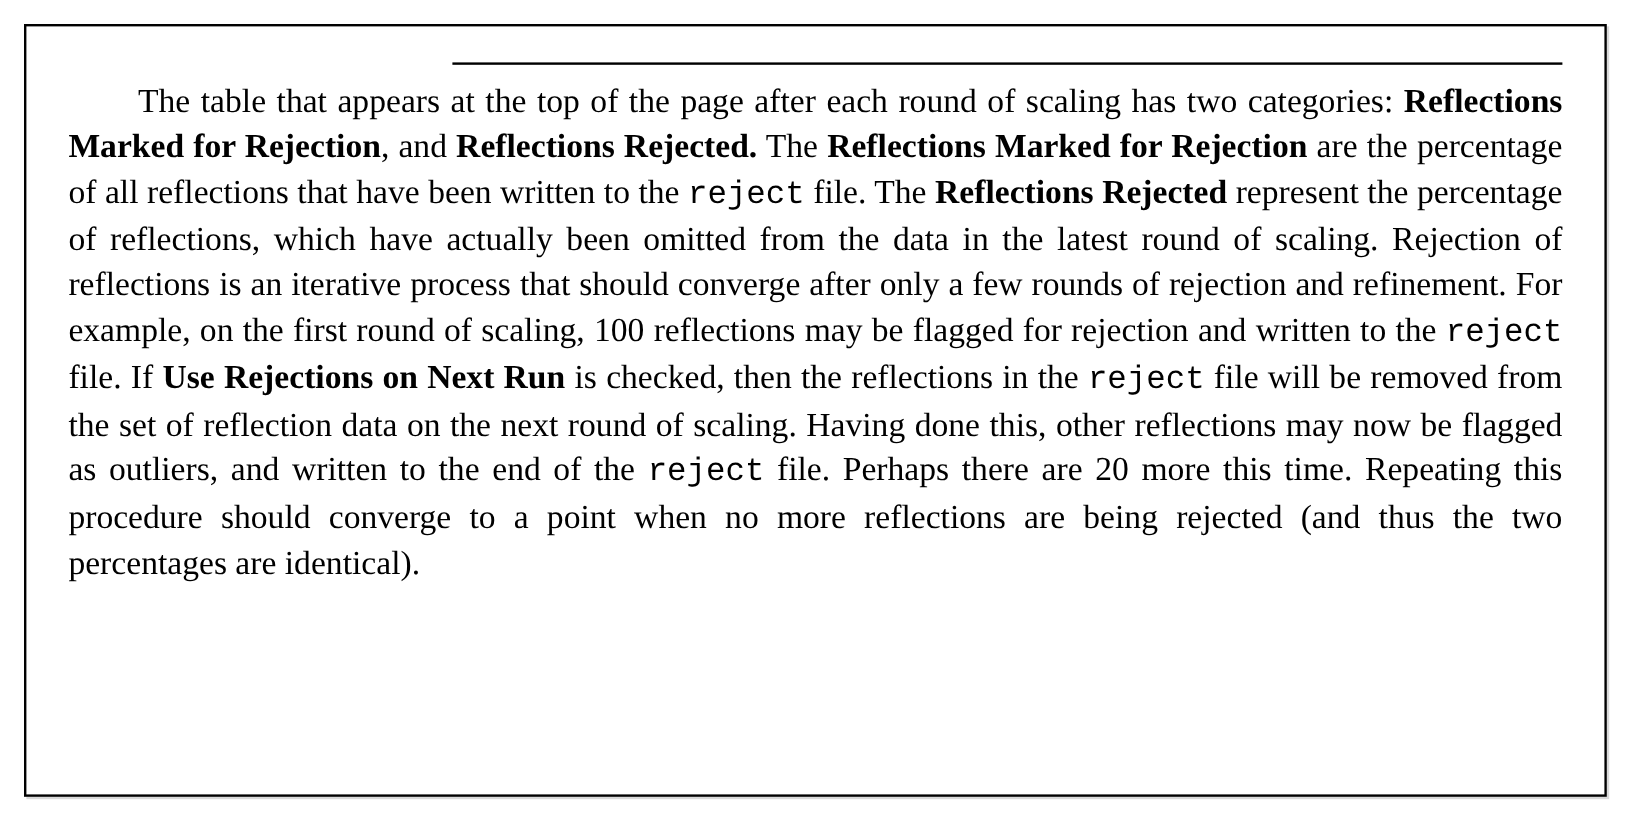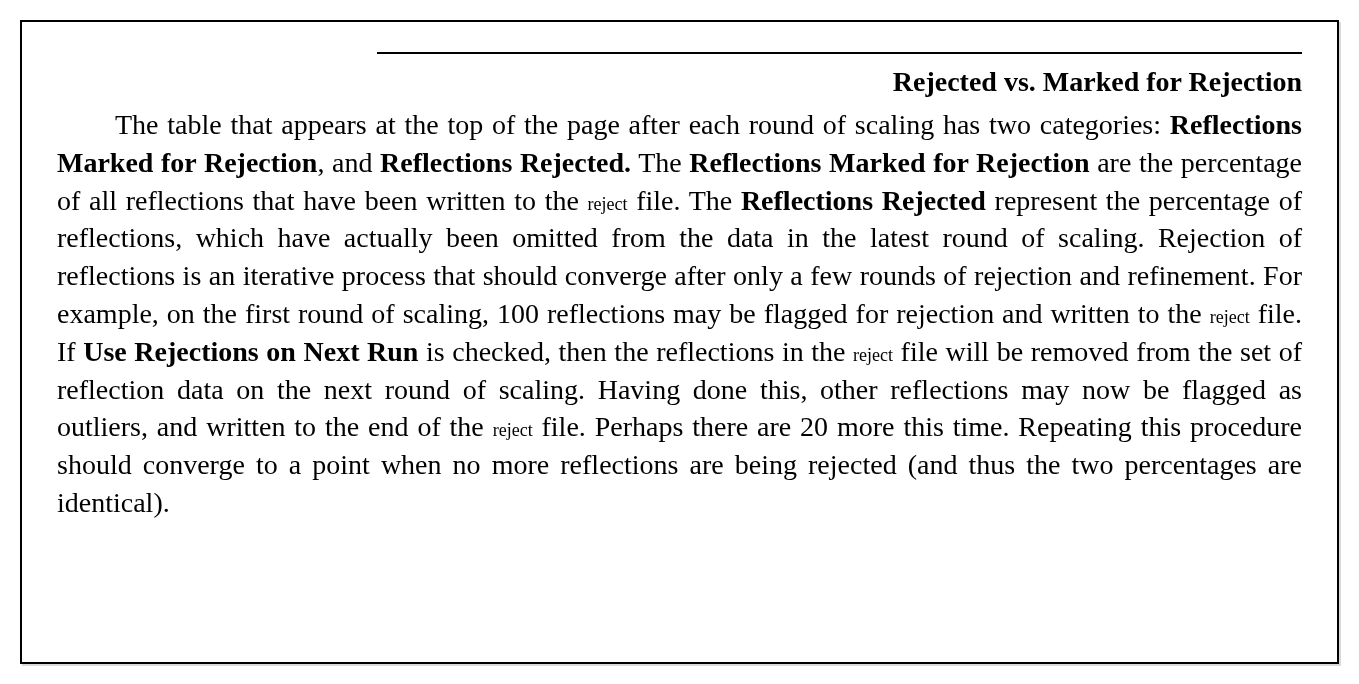--- a/index.html
+++ b/index.html
@@ -38,26 +38,25 @@
       font-size: 28px;
       line-height: 1.35;
       text-align: justify;
       text-indent: 58px;
       font-family: 'Times New Roman', Times, serif;
     }
     .bold {
       font-weight: bold;
     }
     .code {
-      font-family: Liberation Serif, serif;
-      font-size: 18px;
+      font-family: Liberation Mono, monospace;
+      font-size: 27px;
     }
   </style>
 </head>
 <body>
 
 <div class="document-frame">
   <div class="section-rule"></div>
-  <div class="section-heading">Rejected vs. Marked for Rejection</div>
   <p class="body-paragraph">
     <span>The table that appears at the top of the page after each round of scaling has two categories: </span><span class="bold">Reflections Marked for Rejection</span><span>, and </span><span class="bold">Reflections Rejected.</span><span> The </span><span class="bold">Reflections Marked for Rejection</span><span> are the percentage of all reflections that have been written to the </span><span class="code">reject</span><span> file. The </span><span class="bold">Reflections Rejected</span><span> represent the percentage of reflections, which have actually been omitted from the data in the latest round of scaling. Rejection of reflections is an iterative process that should converge after only a few rounds of rejection and refinement. For example, on the first round of scaling, 100 reflections may be flagged for rejection and written to the </span><span class="code">reject</span><span> file. If </span><span class="bold">Use Rejections on Next Run</span><span> is checked, then the reflections in the </span><span class="code">reject</span><span> file will be removed from the set of reflection data on the next round of scaling. Having done this, other reflections may now be flagged as outliers, and written to the end of the </span><span class="code">reject</span><span> file. Perhaps there are 20 more this time. Repeating this procedure should converge to a point when no more reflections are being rejected (and thus the two percentages are identical).</span>
   </p>
 </div>
 
 </body></html>

